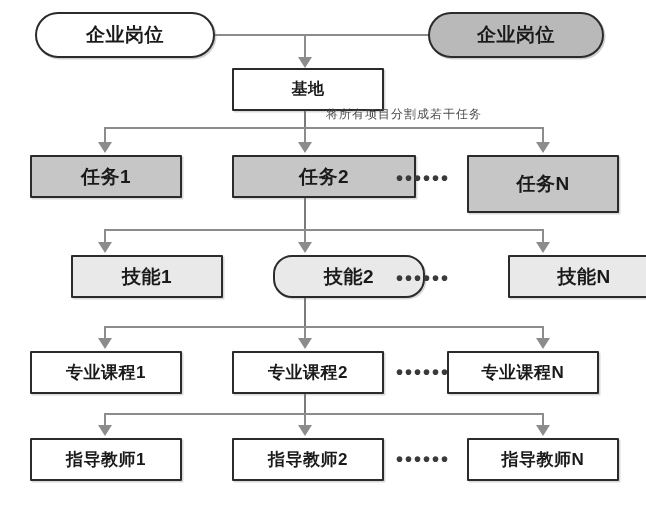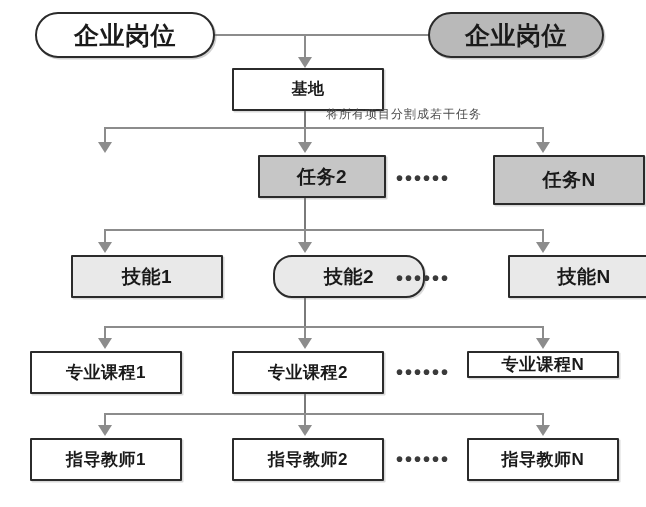--- a/index.html
+++ b/index.html
@@ -28,21 +28,21 @@
     color: #1a1a1a;
     font-weight: bold;
     letter-spacing: 0.5px;
     white-space: nowrap;
     z-index: 3;
   }
 
   .pill {
     border: 2px solid #2b2b2b;
     border-radius: 999px;
-    font-size: 25px;
+    font-size: 19px;
     box-shadow: 1.5px 1.5px 0 rgba(120,120,120,0.35);
   }
   .pill.white  { background: #ffffff; }
   .pill.grey   { background: #b9b9b9; }
 
   .rect {
     border: 2px solid #2b2b2b;
     border-radius: 1px;
     font-size: 19px;
     box-shadow: 1.5px 1.5px 0 rgba(130,130,130,0.30);
@@ -121,25 +121,28 @@
 
   <div class="line-v line-dark" style="left:304px; top:110px; height:19px;"></div>
   <div class="line-h" style="left:104px; top:127px; width:440px;"></div>
   <div class="line-v" style="left:104px; top:127px; height:17px;"></div>
   <div class="line-v" style="left:304px; top:127px; height:17px;"></div>
   <div class="line-v" style="left:542px; top:127px; height:17px;"></div>
   <div class="arrow" style="left:98px; top:142px;"></div>
   <div class="arrow" style="left:298px; top:142px;"></div>
   <div class="arrow" style="left:536px; top:142px;"></div>
 
-  <div class="node rect grey" style="left:232px; top:155px; width:128px; height:43px;margin-left:26px;">
+  <div class="node rect grey" style="left:30px; top:155px; width:152px; height:43px;">
+    <span>任务1</span>
+  </div>
+  <div class="node rect grey" style="left:232px; top:155px; width:184px; height:43px;">
     <span>任务2</span>
   </div>
   <div class="dots" style="left:396px; top:168px;">••••••</div>
-  <div class="node rect grey" style="left:493px; top:155px; width:152px; height:50px;">
+  <div class="node rect grey" style="left:467px; top:155px; width:152px; height:58px;">
     <span>任务N</span>
   </div>
 
   <div class="line-v line-dark" style="left:304px; top:198px; height:32px;"></div>
   <div class="line-h" style="left:104px; top:229px; width:440px;"></div>
   <div class="line-v" style="left:104px; top:229px; height:15px;"></div>
   <div class="line-v" style="left:304px; top:229px; height:15px;"></div>
   <div class="line-v" style="left:542px; top:229px; height:15px;"></div>
   <div class="arrow" style="left:98px; top:242px;"></div>
   <div class="arrow" style="left:298px; top:242px;"></div>
@@ -165,21 +168,21 @@
   <div class="arrow" style="left:298px; top:338px;"></div>
   <div class="arrow" style="left:536px; top:338px;"></div>
 
   <div class="node rect white small" style="left:30px; top:351px; width:152px; height:43px;">
     <span>专业课程1</span>
   </div>
   <div class="node rect white small" style="left:232px; top:351px; width:152px; height:43px;">
     <span>专业课程2</span>
   </div>
   <div class="dots" style="left:396px; top:362px;">••••••</div>
-  <div class="node rect white small" style="left:467px; top:351px; width:152px; height:27px;">
+  <div class="node rect white small" style="left:447px; top:351px; width:152px; height:43px;">
     <span>专业课程N</span>
   </div>
 
   <div class="line-v line-dark" style="left:304px; top:394px; height:20px;"></div>
   <div class="line-h" style="left:104px; top:413px; width:440px;"></div>
   <div class="line-v" style="left:104px; top:413px; height:13px;"></div>
   <div class="line-v" style="left:304px; top:413px; height:13px;"></div>
   <div class="line-v" style="left:542px; top:413px; height:13px;"></div>
   <div class="arrow" style="left:98px; top:425px;"></div>
   <div class="arrow" style="left:298px; top:425px;"></div>

